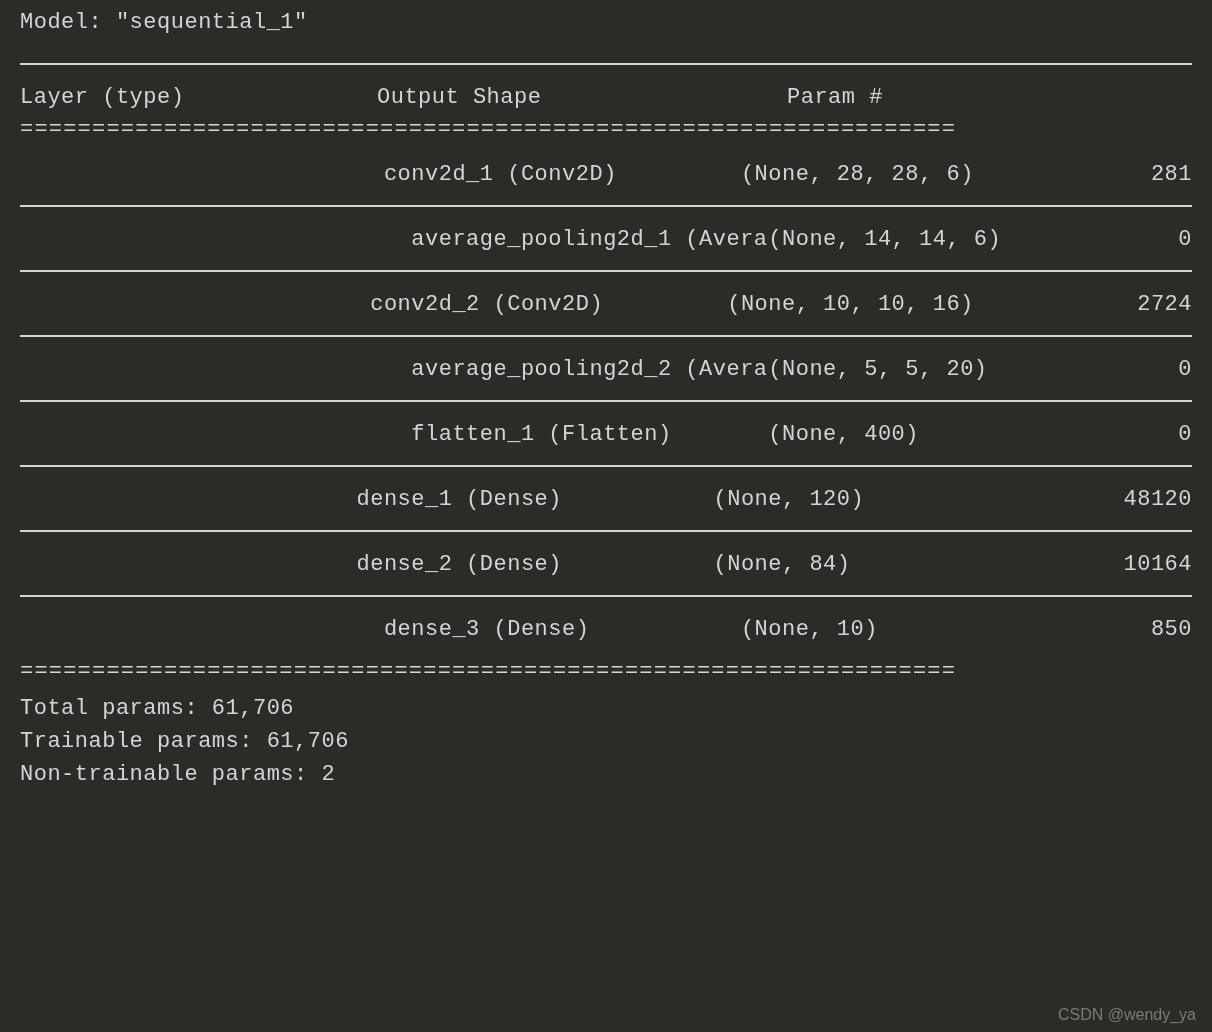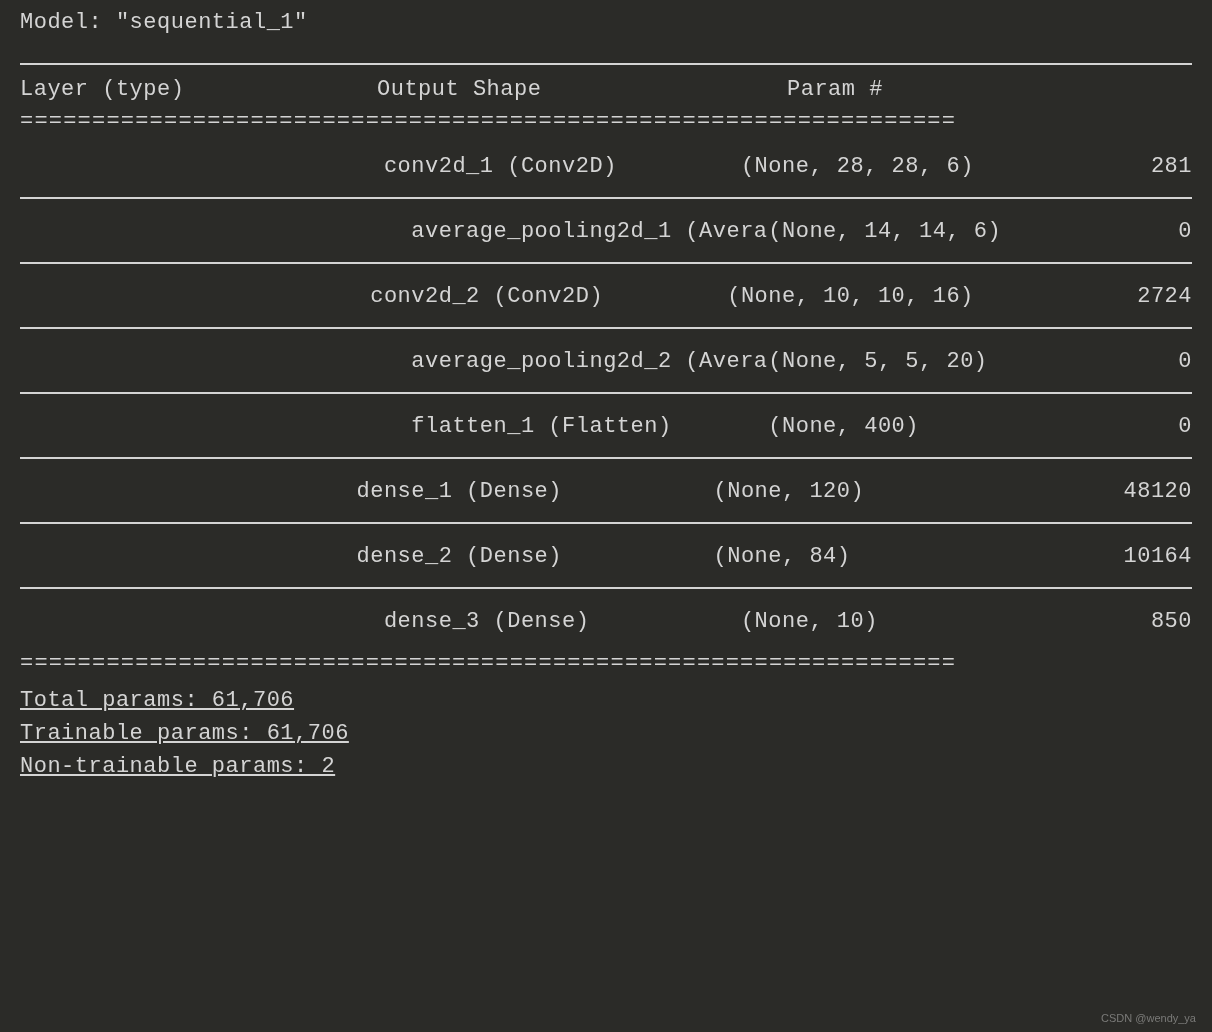--- a/index.html
+++ b/index.html
@@ -13,40 +13,40 @@
       min-height: 1032px;
       letter-spacing: 0.5px;
       position: relative;
     }
     .model-title { margin-bottom: 28px; }
     .hr-line { border: none; border-top: 2px solid #d4d4d4; margin: 0; }
     .header-row, .layer-row {
       display: flex;
       padding: 12px 0 14px 0;
     }
-    .header-row { padding-top: 12px; padding-bottom: 8px; align-items: center; }
+    .header-row { padding-top: 20px; padding-bottom: 8px; align-items: center; }
     .col-layer { flex: 0 0 357px; white-space: pre; overflow: hidden; }
     .col-output { flex: 0 0 400px; white-space: pre; }
     .col-param { flex: 0 0 auto; padding-left: 10px; }
     .eqline {
       white-space: pre;
       overflow: hidden;
       line-height: 1;
       margin: 1px 0;
       letter-spacing: 1.2px;
     }
     .layers { }
     .layer-row { padding: 20px 0 18px 0; justify-content: flex-end; }
-    .totals { padding-top: 8px; text-decoration: underline; }
+    .totals { padding-top: 8px; }
     .totals div { padding: 4px 0; }
     .watermark {
       position: absolute;
       right: 16px;
       bottom: 8px;
-      font-size: 11px;
+      font-size: 16px;
       color: #7a7a78;
       font-family: Arial, sans-serif;
       letter-spacing: 0;
     }
   </style>
 </head>
 <body>
 
 <div class="model-title">Model: "sequential_1"</div>
 

